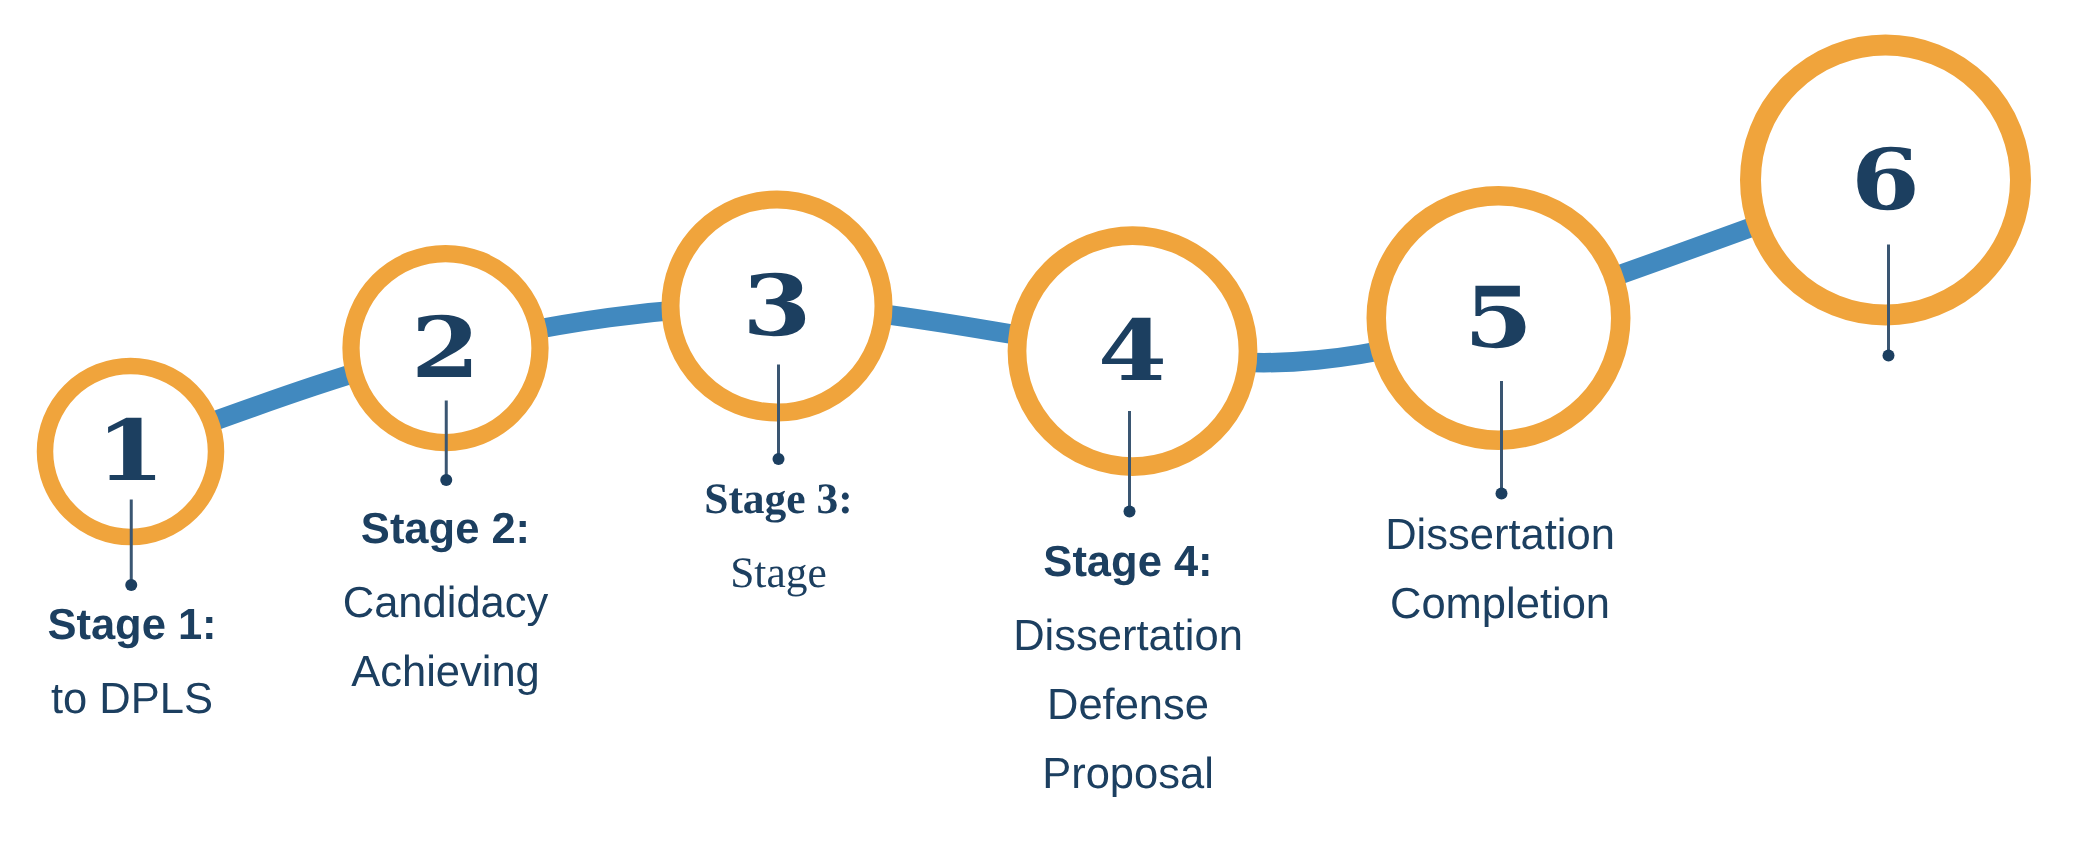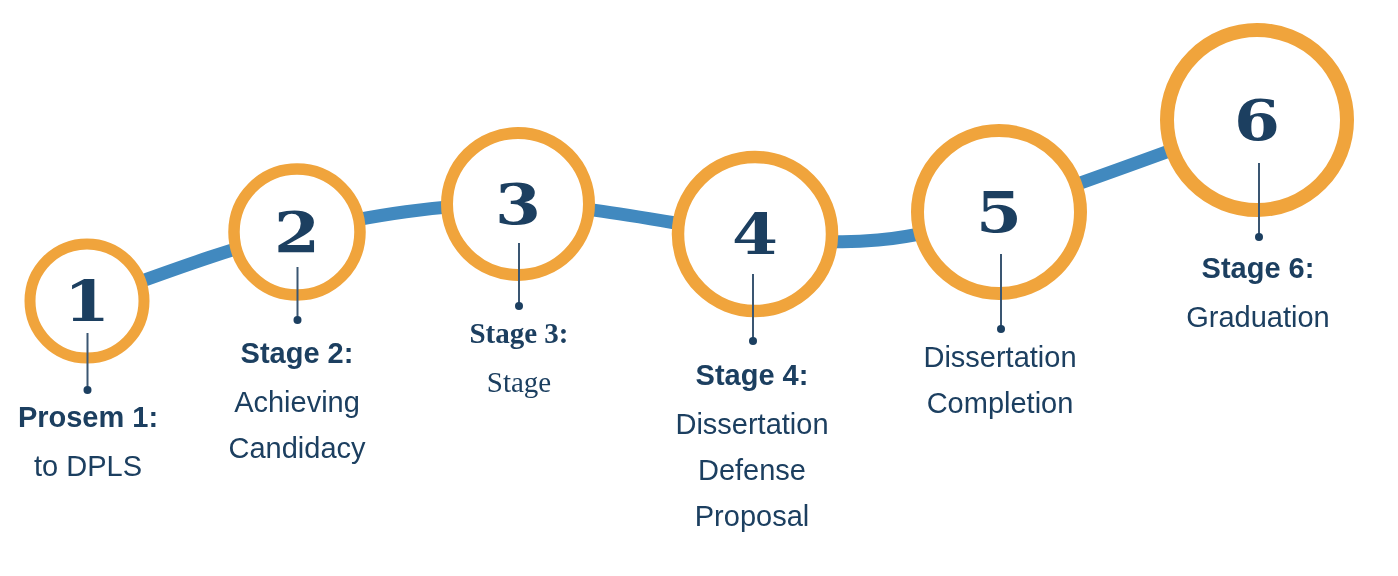--- a/index.html
+++ b/index.html
@@ -83,45 +83,41 @@
   </svg>
 
   <div class="num n1">1</div>
   <div class="num n2">2</div>
   <div class="num n3">3</div>
   <div class="num n4">4</div>
   <div class="num n5">5</div>
   <div class="num n6">6</div>
 
   <div class="label l1">
-    <div class="ttl">Prosem 1:</div>
+    <div class="ttl">Stage 1:</div>
     <div class="ln">to DPLS</div>
   </div>
 
   <div class="label l2">
     <div class="ttl">Stage 2:</div>
+    <div class="ln">Candidacy</div>
     <div class="ln">Achieving</div>
-    <div class="ln">Candidacy</div>
   </div>
 
   <div class="label l3">
     <div class="ttl">Stage 3:</div>
     <div class="ln">Stage</div>
   </div>
 
   <div class="label l4">
     <div class="ttl">Stage 4:</div>
     <div class="ln">Dissertation</div>
     <div class="ln">Defense</div>
     <div class="ln">Proposal</div>
   </div>
 
   <div class="label l5">
     <div class="ln">Dissertation</div>
     <div class="ln">Completion</div>
   </div>
 
-  <div class="label l6">
-    <div class="ttl">Stage 6:</div>
-    <div class="ln">Graduation</div>
-  </div>
 
 </div>
 
 </body></html>

